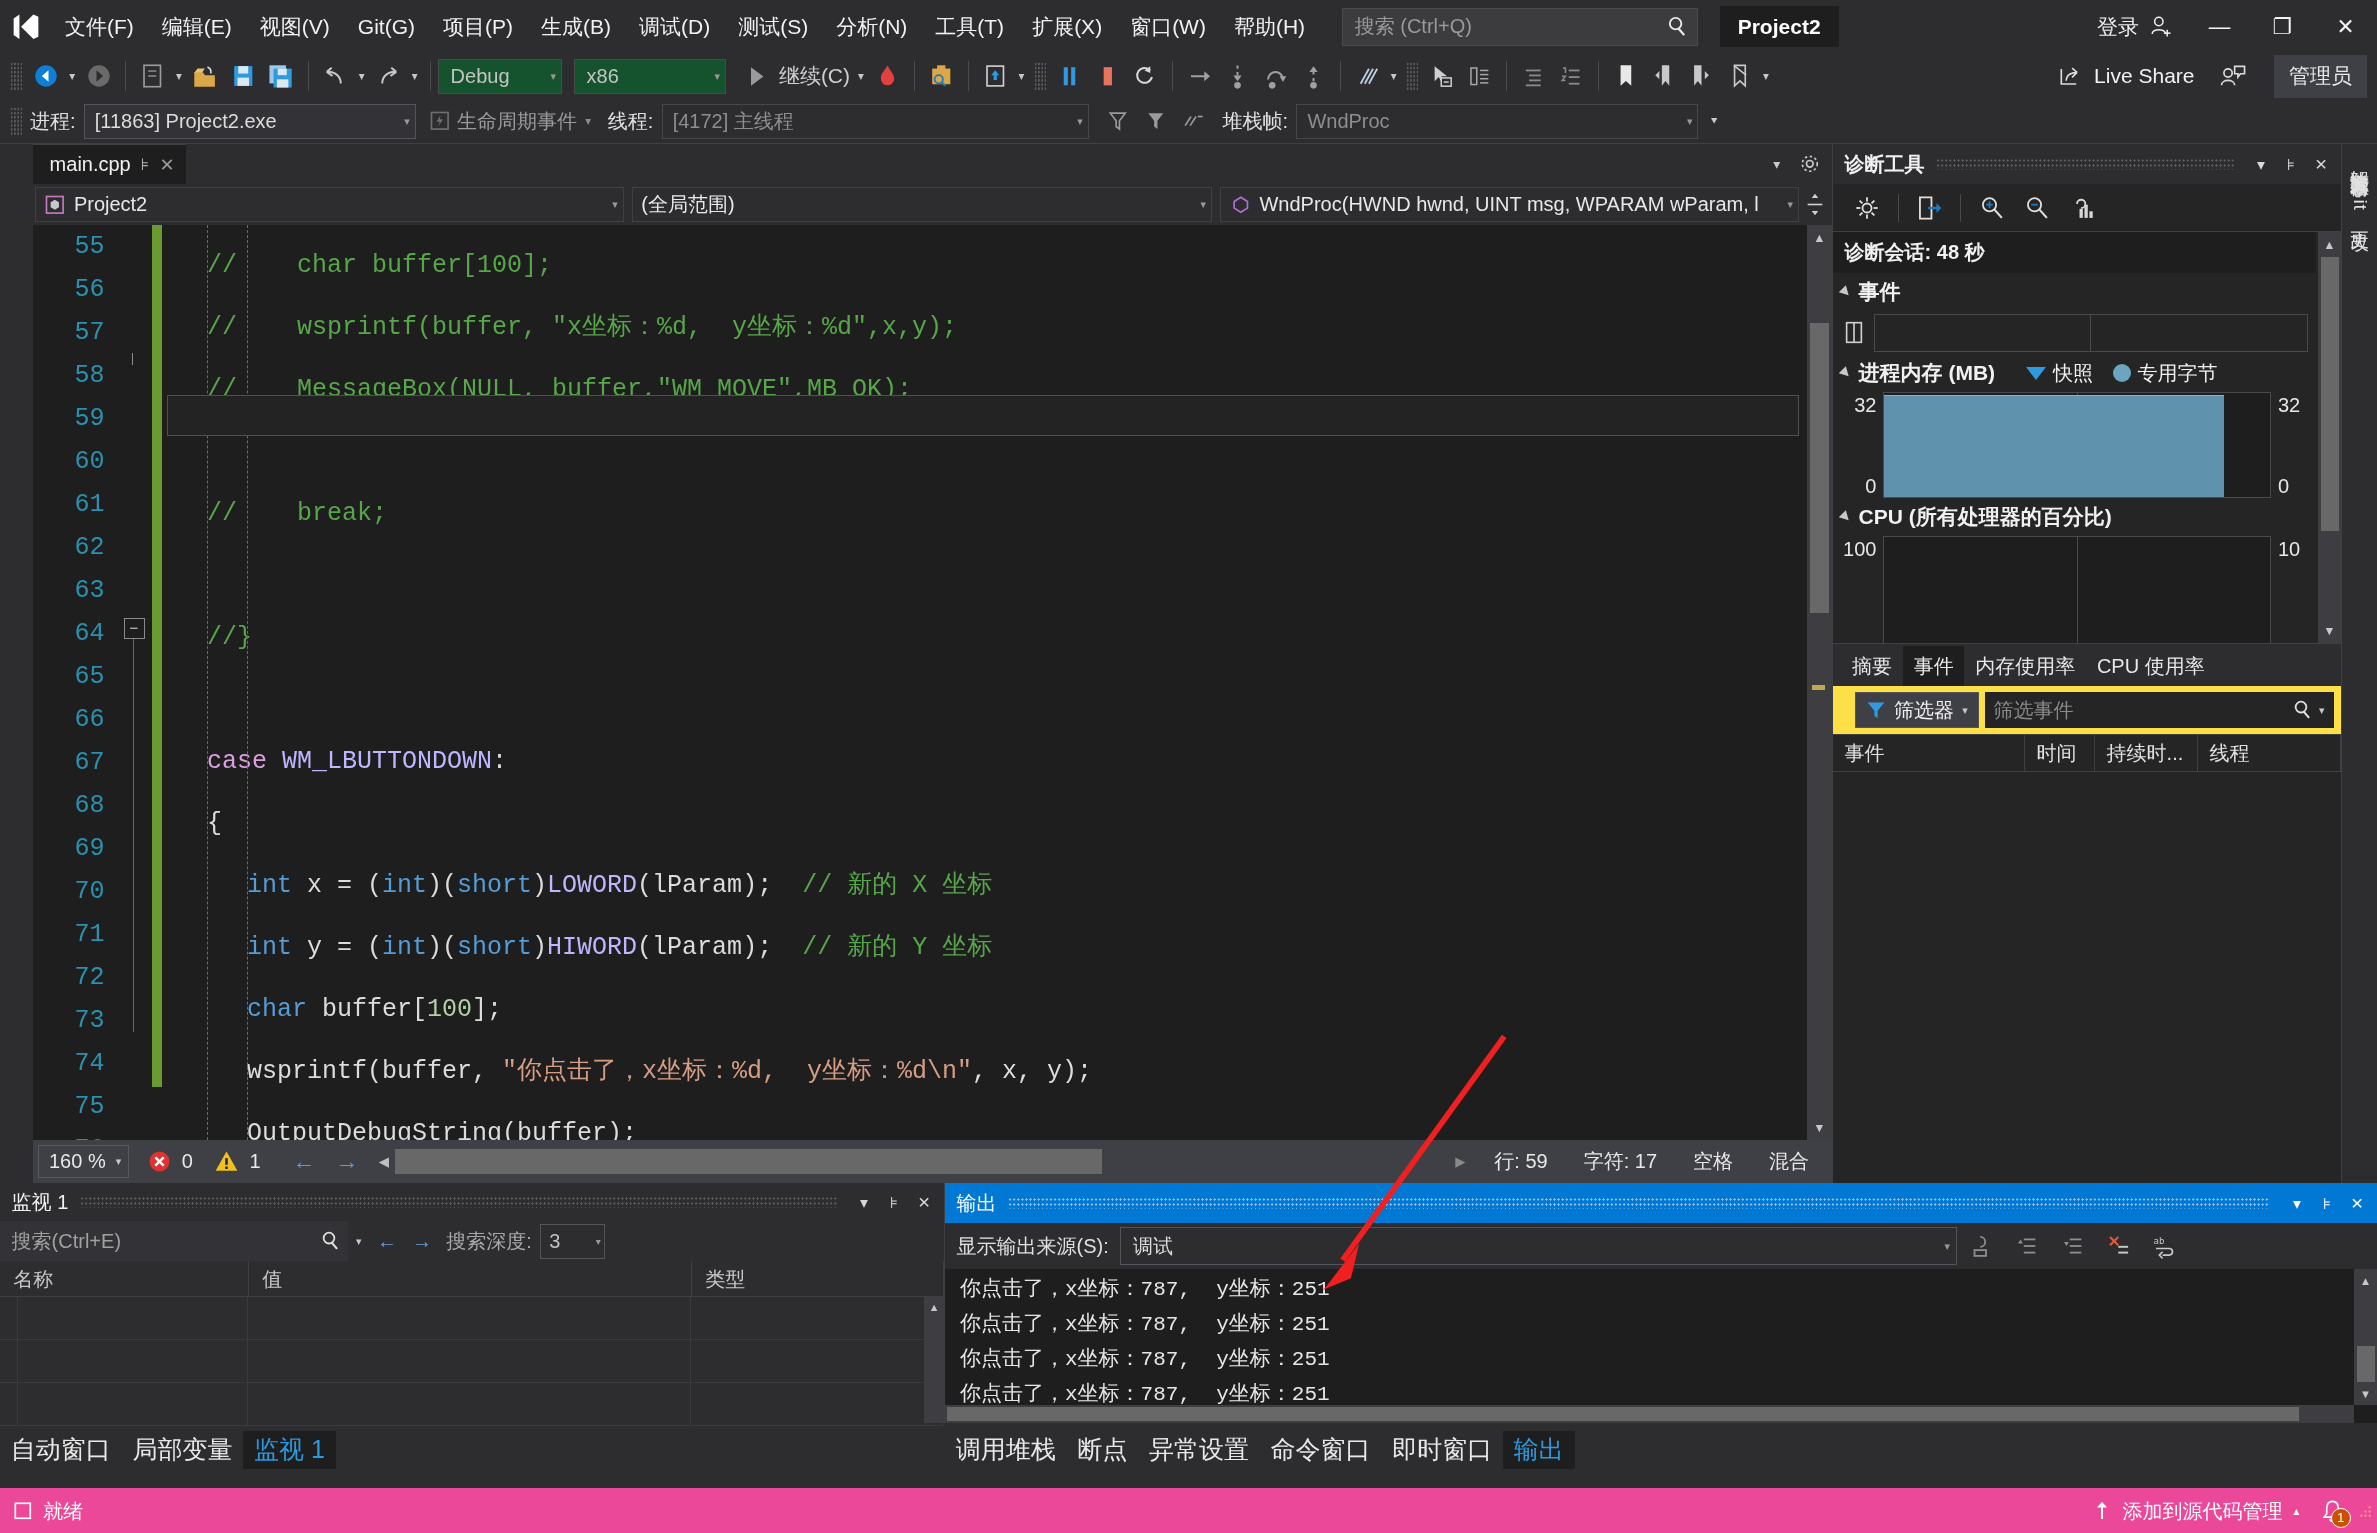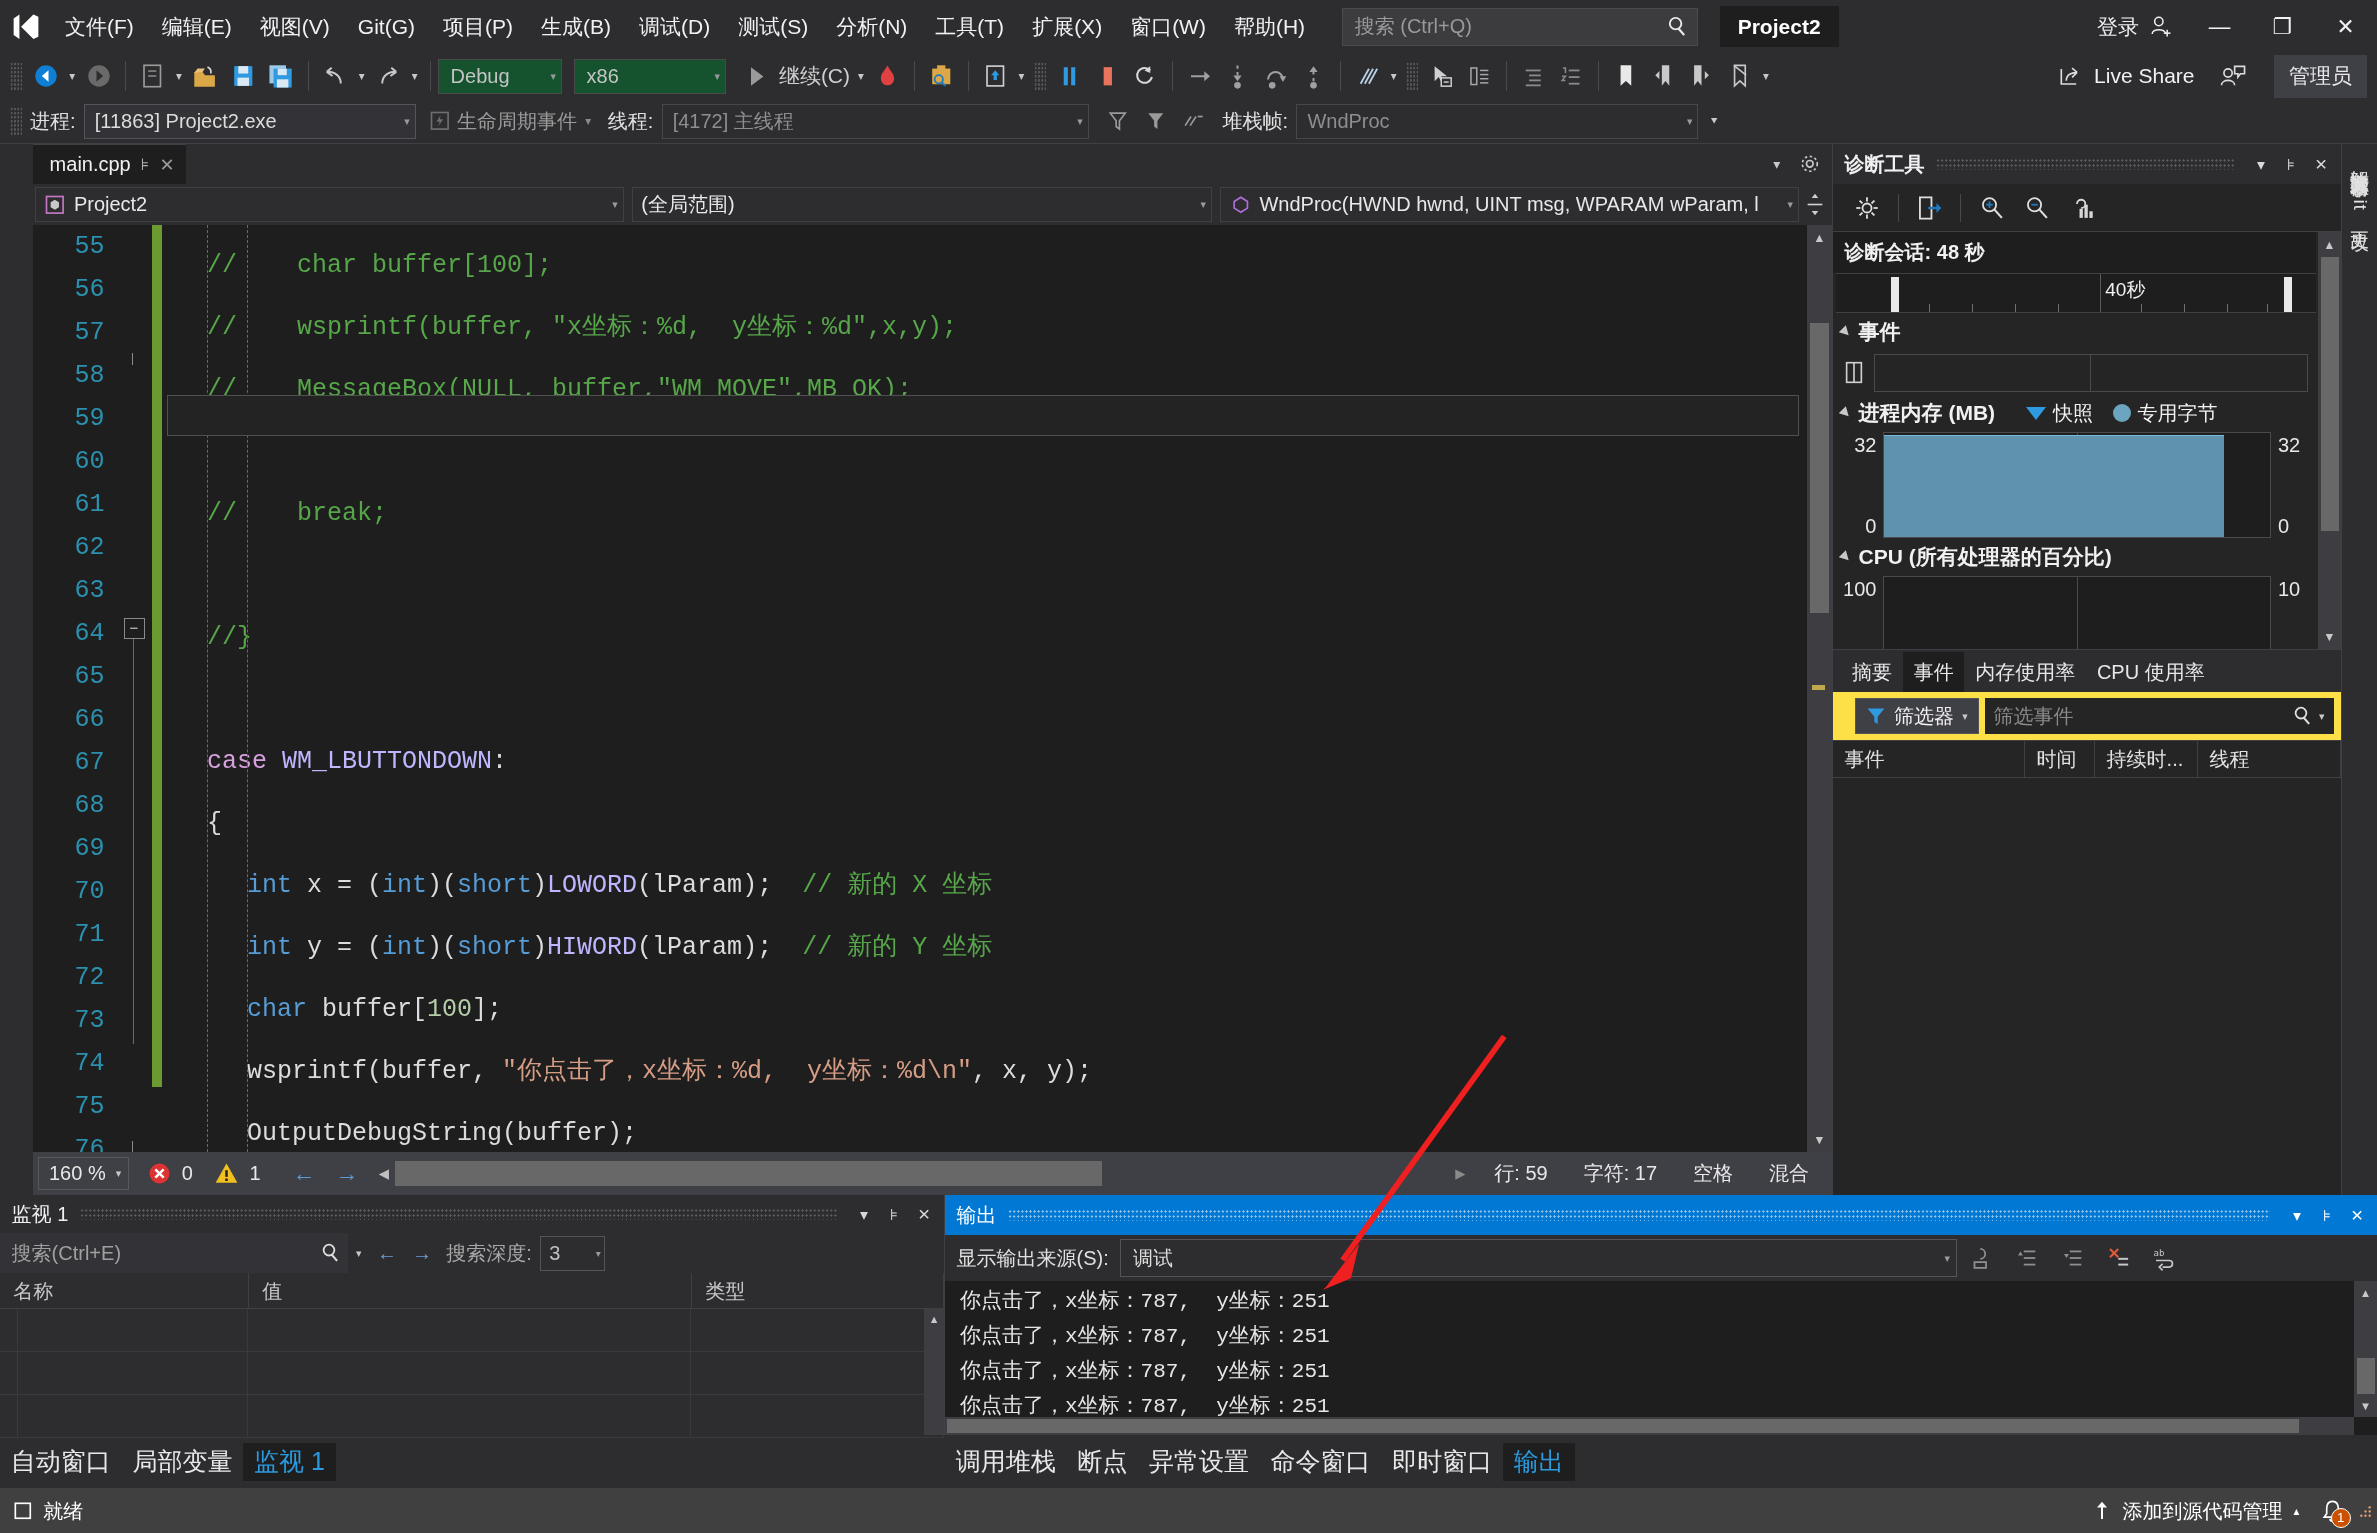--- a/index.html
+++ b/index.html
@@ -231,22 +231,22 @@
   .out-hscroll { position:absolute; left:0; right:23px; bottom:0; height:18px; background:#3e3e42; }
   .out-hscroll .thumb { position:absolute; top:1.7px; bottom:1.7px; left:1.7px; background:#686868; }
 
   
   .bottomtabs { height:53px; flex:0 0 53px; background:#2d2d30; display:flex; align-items:center; }
   .btgroup { display:flex; align-items:center; height:53px; }
   .btab { height:38px; display:flex; align-items:center; padding:0 10.8px; font-size:25px; color:#e8e8e8; }
   .btab.sel { background:#1e1e1e; color:#2b9ae0; }
 
   
-  .statusbar { height:46px; flex:0 0 46px; background:#404040; display:flex; align-items:center; padding:0 0 0 11.6px;
-               color:#fff; font-size:20px; }
+  .statusbar { height:46px; flex:0 0 46px; background:#ec4899; display:flex; align-items:center; padding:0 0 0 11.6px;
+               color:#fff; font-size:20px;margin-top:12px; }
   .sb-left { display:flex; align-items:center; gap:10px; }
   .sb-right { margin-left:auto; display:flex; align-items:center; gap:0; }
   .sb-item { display:flex; align-items:center; gap:11px; padding:0 11.6px; height:46px; font-size:20px; white-space:nowrap; }
   .sb-badge { position:relative; width:43px; height:46px; display:flex; align-items:center; justify-content:center; }
   .sb-badge .cnt { position:absolute; right:3.3px; bottom:5.8px; background:#ca5100; color:#fff; font-size:13.3px;
                    border:1.7px solid #fff; border-radius:50%; width:20px; height:20px; line-height:17.4px; text-align:center; }
 
   
   .annot-arrow { position:absolute; pointer-events:none; left:0; top:0; width:2377px; height:1534px; }
   
@@ -812,34 +812,20 @@
                 <rect x="26" y="21" width="4" height="8"></rect>
               </g>
               <path d="M11 12 a5 5 0 1 1 5 5" fill="none" stroke="#d8d8d8" stroke-width="2.2"></path>
             </svg>
         </div>
       </div>
 
       <div class="diag-body">
         <div class="diag-scrollable">
           <div class="sess-row">诊断会话: 48 秒</div>
-          <div class="ruler">
-            <div class="marker" style="left:55px"></div>
-            <div class="marker" style="left:448px"></div>
-            <div class="vline" style="left:264px"></div>
-            <div class="rlabel" style="left:269px">40秒</div>
-            <div class="tick" style="left:93px"></div>
-              <div class="tick" style="left:136px"></div>
-            <div class="tick" style="left:179px"></div>
-              <div class="tick" style="left:222px"></div>
-            <div class="tick" style="left:305px"></div>
-              <div class="tick" style="left:348px"></div>
-            <div class="tick" style="left:391px"></div>
-              <div class="tick" style="left:431px"></div>
-          </div>
 
           <div class="sec-head">
             <span class="tri"></span>
             <span>事件</span>
           </div>
           <div class="events-track">
             <div class="ev-icon">
               <svg width="18" height="23" viewBox="0 0 22 28">
                   <rect x="2" y="2" width="18" height="24" fill="none" stroke="#d0d0d0" stroke-width="2"></rect>
                   <line x1="11" y1="2" x2="11" y2="26" stroke="#d0d0d0" stroke-width="2"></line>

